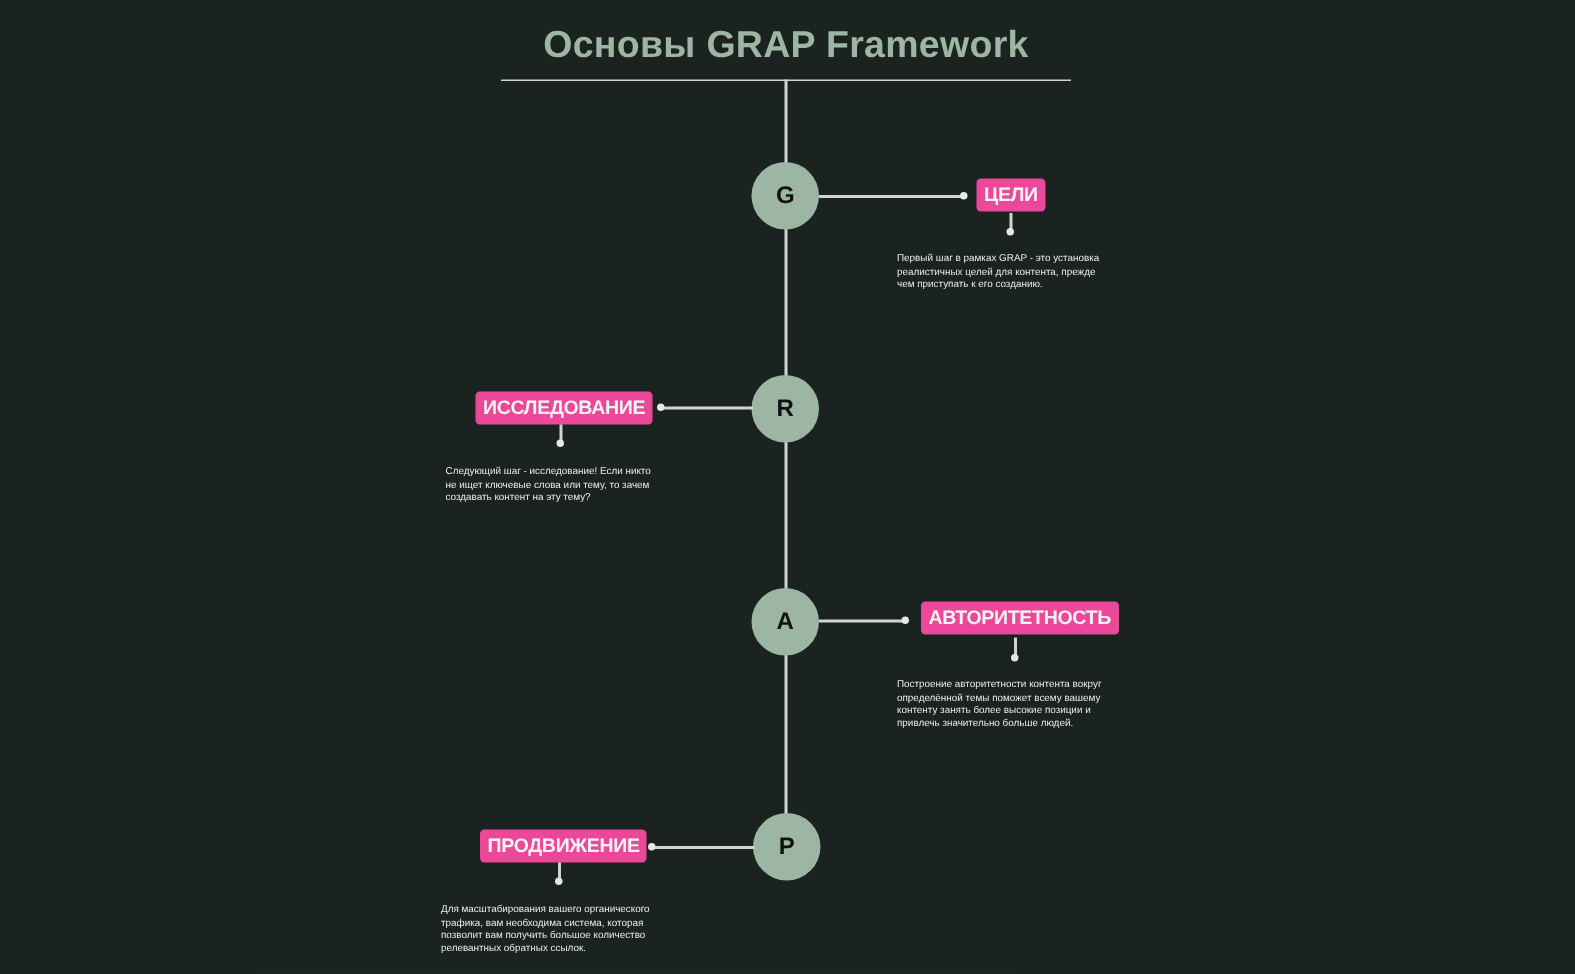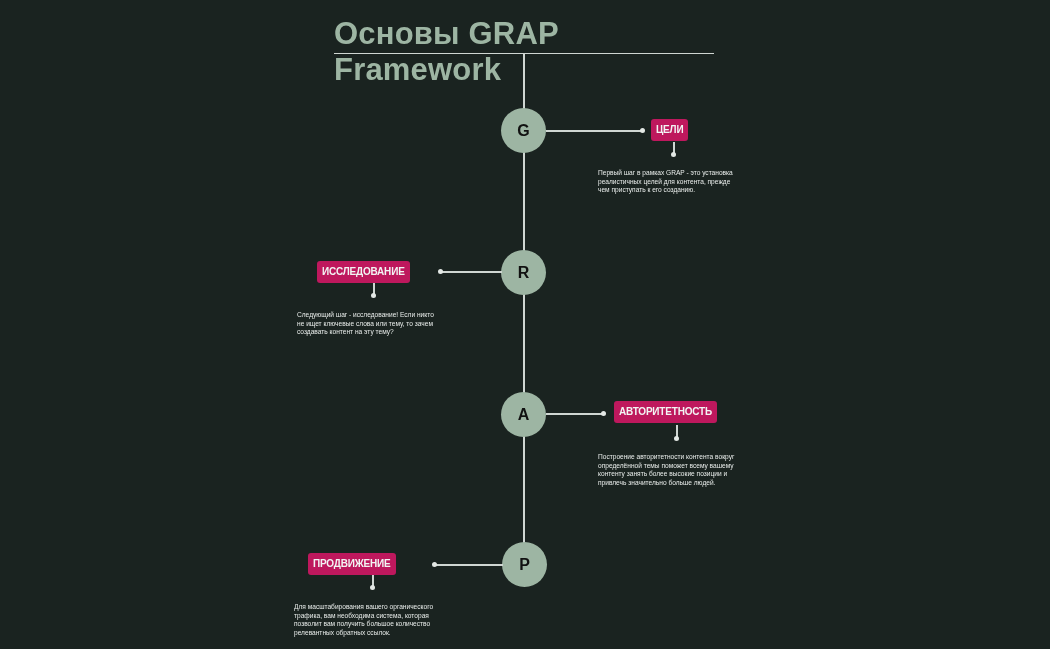--- a/index.html
+++ b/index.html
@@ -5,24 +5,25 @@
     * { box-sizing: border-box; margin: 0; padding: 0; }
     html, body {
       width: 1050px; height: 649px;
       background: #1a2320;
       overflow: hidden;
       font-family: "DejaVu Sans", "Liberation Sans", sans-serif;
     }
     .canvas { position: relative; width: 1050px; height: 649px; }
     .title {
       position: absolute; left: 334px; top: 16px; width: 380px;
+      text-align: center;
       color: #9db5a3;
       font-family: "Liberation Sans", "DejaVu Sans", sans-serif;
       font-weight: bold;
-      font-size: 31px;
+      font-size: 25px;
       letter-spacing: 0.2px;
     }
     .title-rule {
       position: absolute; left: 334px; top: 53px; width: 380px; height: 1px;
       background: #cfd6d2;
     }
     .spine {
       position: absolute; left: 523px; top: 53px; width: 2px; height: 496px;
       background: #cfd6d2;
     }
@@ -36,25 +37,25 @@
     }
     .hline { position: absolute; height: 1.5px; background: #cfd6d2; }
     .dot {
       position: absolute; width: 5px; height: 5px; border-radius: 50%;
       background: #e3e8e5;
     }
     .vtick { position: absolute; width: 1.5px; height: 12px; background: #cfd6d2; }
     .label {
       position: absolute; height: 22px;
       padding: 0 5px;
-      background: #be185d;
+      background: #ec4899;
       border-radius: 3px;
       color: #f2f4f3;
       font-family: "Liberation Sans", sans-serif;
-      font-weight: bold; font-size: 10px;
+      font-weight: bold; font-size: 13px;
       line-height: 22px;
       white-space: nowrap;
       letter-spacing: -0.2px;
     }
     .desc {
       position: absolute;
       color: #e8ecea;
       font-family: "Liberation Sans", sans-serif;
       font-size: 6.6px;
       line-height: 8.6px;
@@ -109,21 +110,21 @@
       <div>определённой темы поможет всему вашему</div>
       <div>контенту занять более высокие позиции и</div>
       <div>привлечь значительно больше людей.</div>
     </div>
   </div>
 
   <div>
     <div class="node" style="left:502px; top:542px;">P</div>
     <div class="hline" style="left:436px; top:564px; width:67px;"></div>
     <div class="dot" style="left:432px; top:562px;"></div>
-    <div class="label" style="left:308px; top:553px;">ПРОДВИЖЕНИЕ</div>
+    <div class="label" style="left:320px; top:553px;">ПРОДВИЖЕНИЕ</div>
     <div class="vtick" style="left:372px; top:575px;"></div>
     <div class="dot" style="left:370px; top:585px;"></div>
     <div class="desc" style="left:294px; top:603px;">
       <div>Для масштабирования вашего органического</div>
       <div>трафика, вам необходима система, которая</div>
       <div>позволит вам получить большое количество</div>
       <div>релевантных обратных ссылок.</div>
     </div>
   </div>
 

